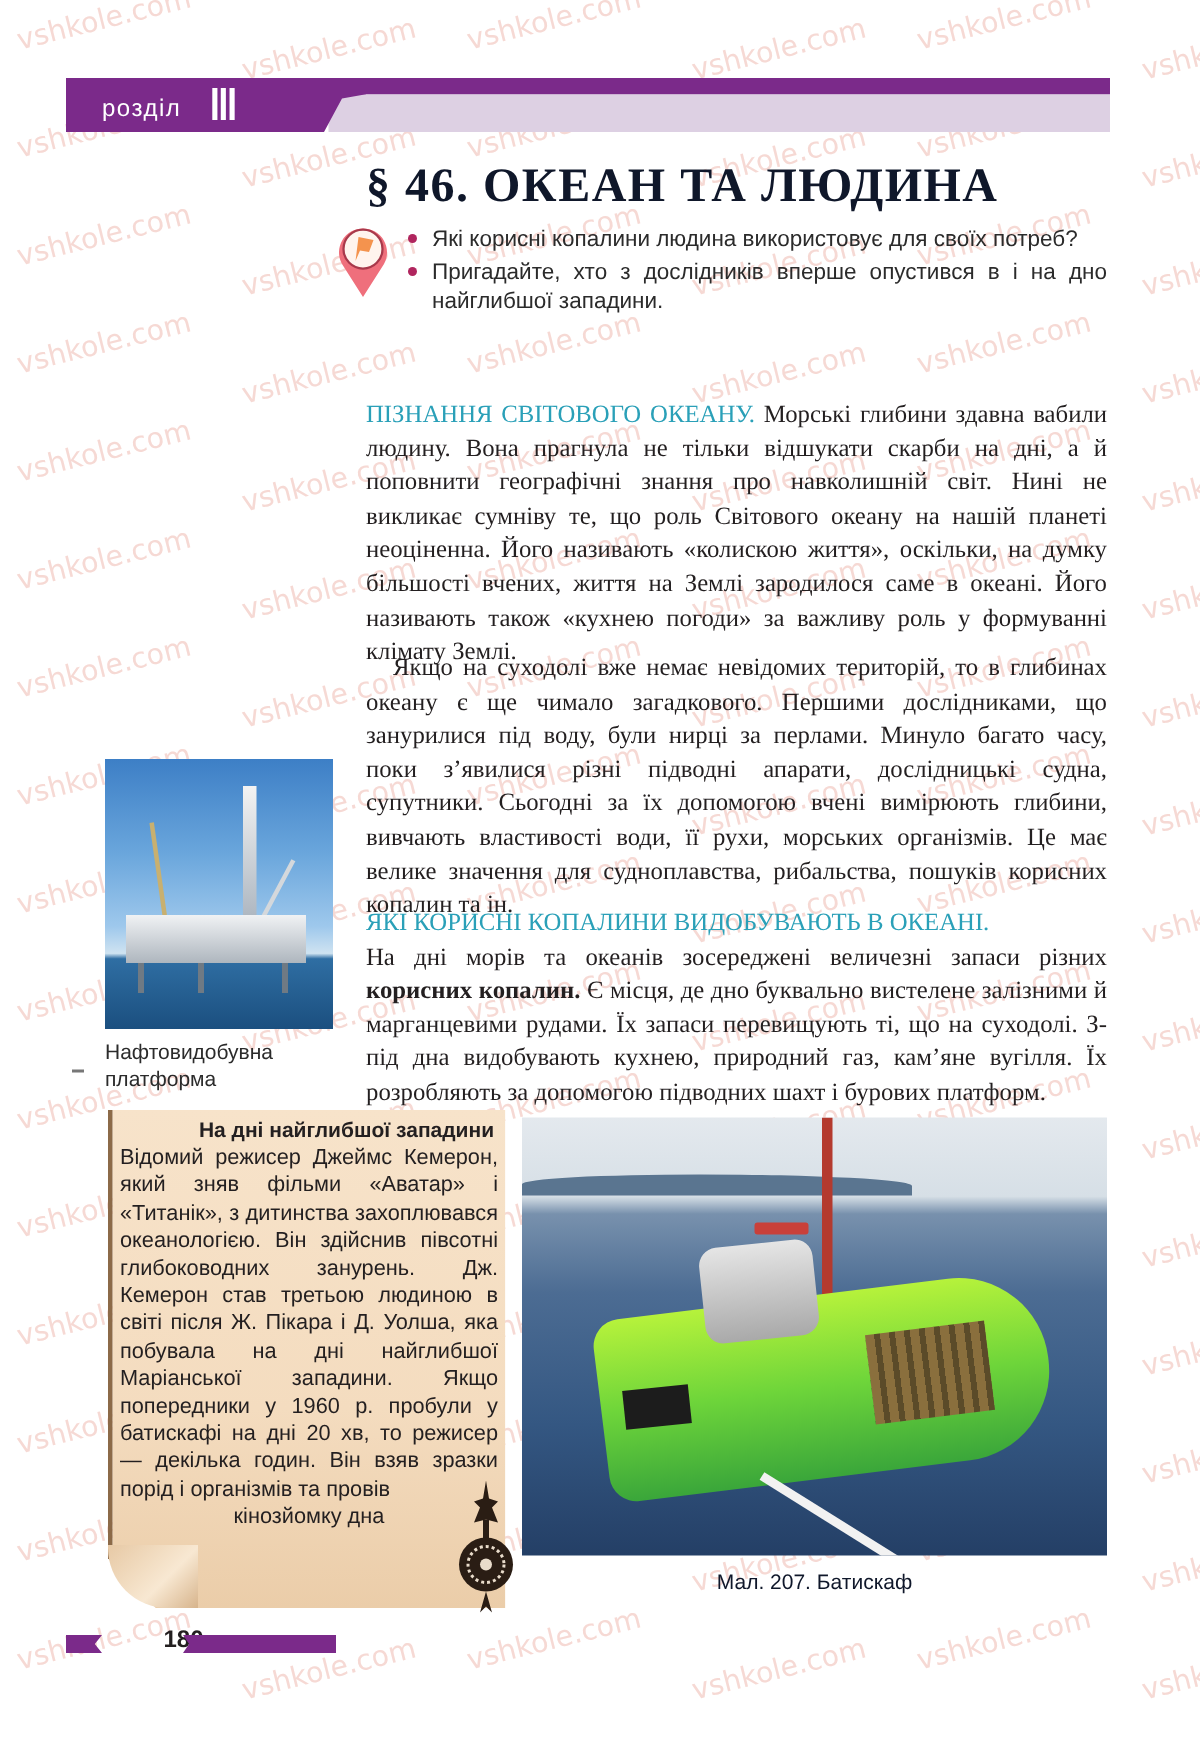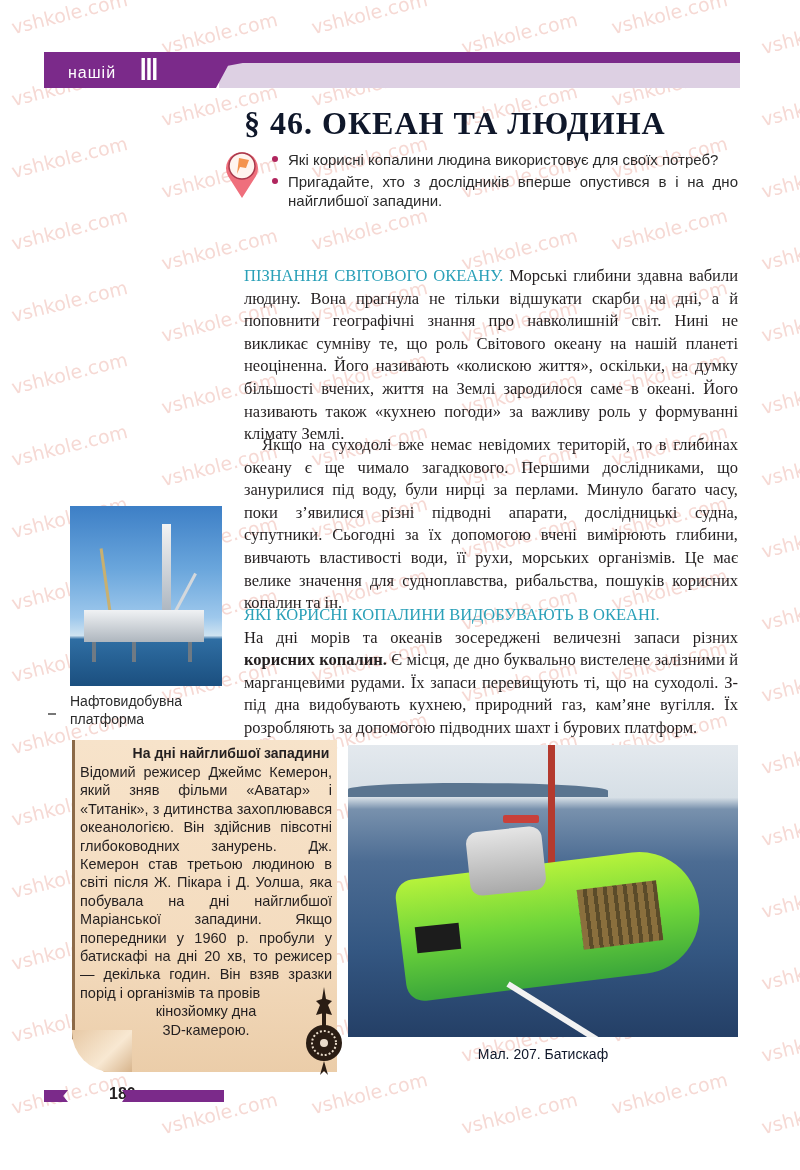--- a/index.html
+++ b/index.html
@@ -217,21 +217,21 @@
     <div class="watermark" style="left: 310px; top: 1082px;">vshkole.com</div>
     <div class="watermark" style="left: 460px; top: 1102px;">vshkole.com</div>
     <div class="watermark" style="left: 610px; top: 1082px;">vshkole.com</div>
     <div class="watermark" style="left: 760px; top: 1102px;">vshkole.com</div>
   </div>
 
 <div class="header-band">
   <div class="band-top"></div>
   <div class="band-light"></div>
   <div class="band-left"></div>
-  <span class="section-label">нашій</span>
+  <span class="section-label">розділ</span>
   <span class="section-num">III</span>
 </div>
 
 <div class="page-title">§ 46. ОКЕАН ТА ЛЮДИНА</div>
 
 <svg class="q-icon" viewBox="0 0 40 52">
   <path d="M20 50 L6 28 A16 16 0 1 1 34 28 Z" fill="#ef6f7c"></path>
   <circle cx="20" cy="18" r="13" fill="#fff4ee" stroke="#a8394b" stroke-width="1.5"></circle>
   <path d="M15 26 L17 10 L27 12 L24 20 L18 19 Z" fill="#f4934e"></path>
 </svg>
@@ -264,21 +264,20 @@
 </div>
 <div class="rig-caption">Нафтовидобувна платформа</div>
 <div class="dash-mark"></div>
 
 <div class="scroll-box"></div>
 <div class="scroll-curl"></div>
 <div class="scroll-title">На дні найглибшої западини</div>
 <div class="scroll-text">
   <span>Відомий режисер Джеймс Кемерон, який зняв фільми «Аватар» і «Титанік», з дитинства захоплювався океанологією. Він здійснив півсотні глибоководних занурень. Дж. Кемерон став третьою людиною в світі після Ж. Пікара і Д. Уолша, яка побувала на дні найглибшої Маріанської западини. Якщо попередники у 1960 р. пробули у батискафі на дні 20 хв, то режисер — декілька годин. Він взяв зразки порід і організмів та провів</span>
   <span class="c">кінозйомку дна</span>
-  <span class="c">3D-камерою.</span>
 </div>
 <svg class="compass" viewBox="0 0 44 92">
   <path d="M22 2 L24 14 L30 16 L26 20 L30 30 L22 28 L14 30 L18 20 L14 16 L20 14 Z" fill="#2a1d14"></path>
   <rect x="20" y="28" width="4" height="14" fill="#2a1d14"></rect>
   <circle cx="22" cy="58" r="18" fill="#2a1d14"></circle>
   <circle cx="22" cy="58" r="12" fill="none" stroke="#e9dccb" stroke-width="2" stroke-dasharray="2 2"></circle>
   <circle cx="22" cy="58" r="4" fill="#e9dccb"></circle>
   <path d="M22 76 L26 90 L22 86 L18 90 Z" fill="#2a1d14"></path>
 </svg>
 

